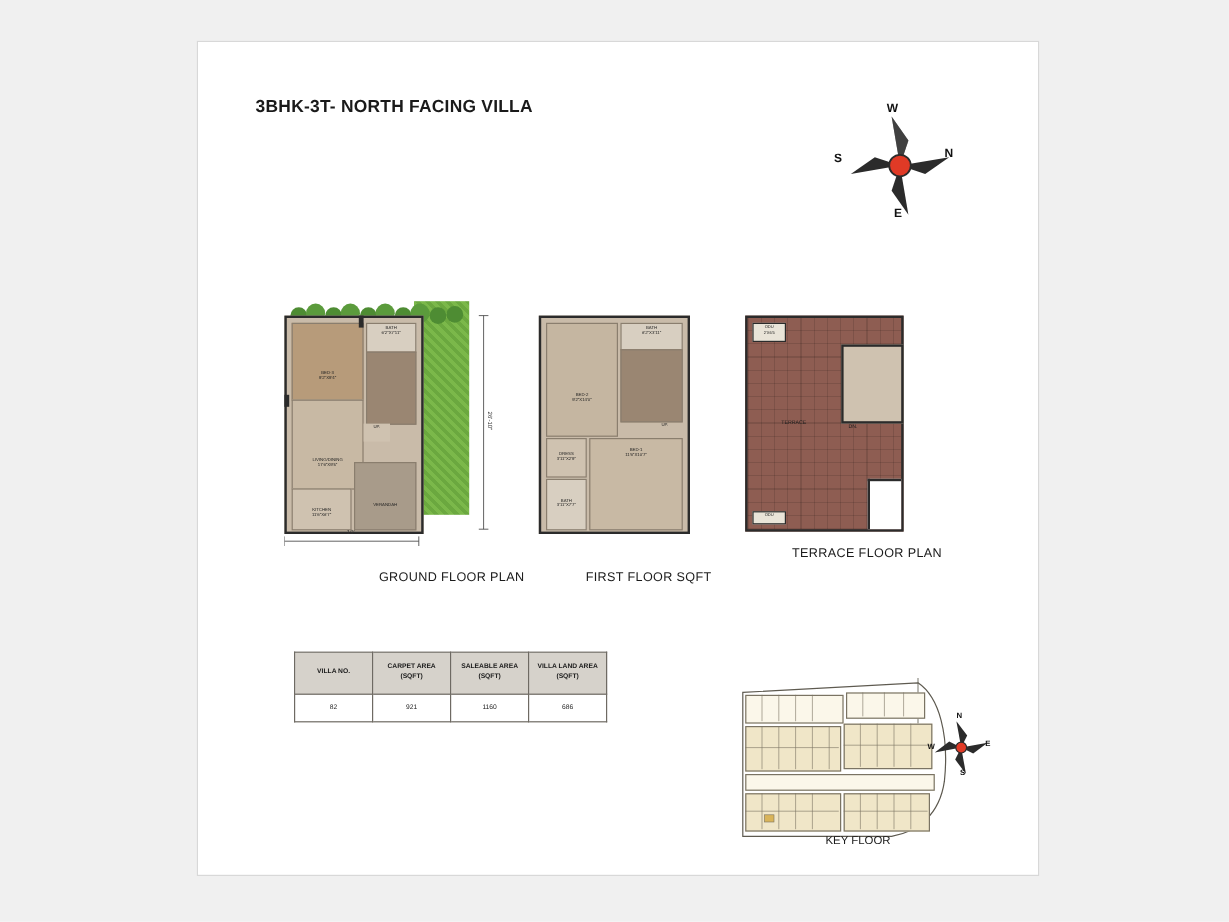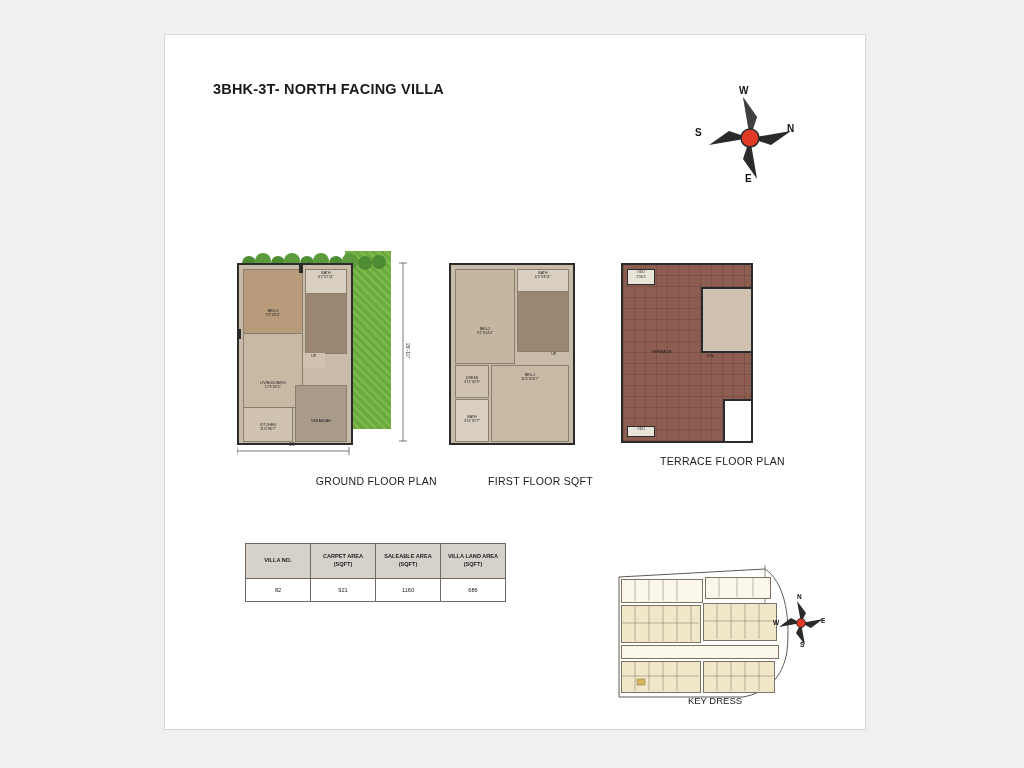--- a/index.html
+++ b/index.html
@@ -346,15 +346,15 @@
       <polygon points="28,28 32,50 23,38" fill="#2b2b2b"></polygon>
       <polygon points="28,28 6,32 18,23" fill="#2b2b2b"></polygon>
       <circle cx="28" cy="28" r="4.5" fill="#e03a26" stroke="#2b2b2b" stroke-width="1"></circle>
     </svg>
     <span class="kcl" style="left:24px; top:-2px;">N</span>
     <span class="kcl" style="left:48px; top:22px;">E</span>
     <span class="kcl" style="left:27px; top:46px;">S</span>
     <span class="kcl" style="left:0px;  top:24px;">W</span>
   </div>
 
-  <div id="kp-caption">KEY DRESS</div>
+  <div id="kp-caption">KEY FLOOR</div>
 
 </div>
 
 </body></html>

